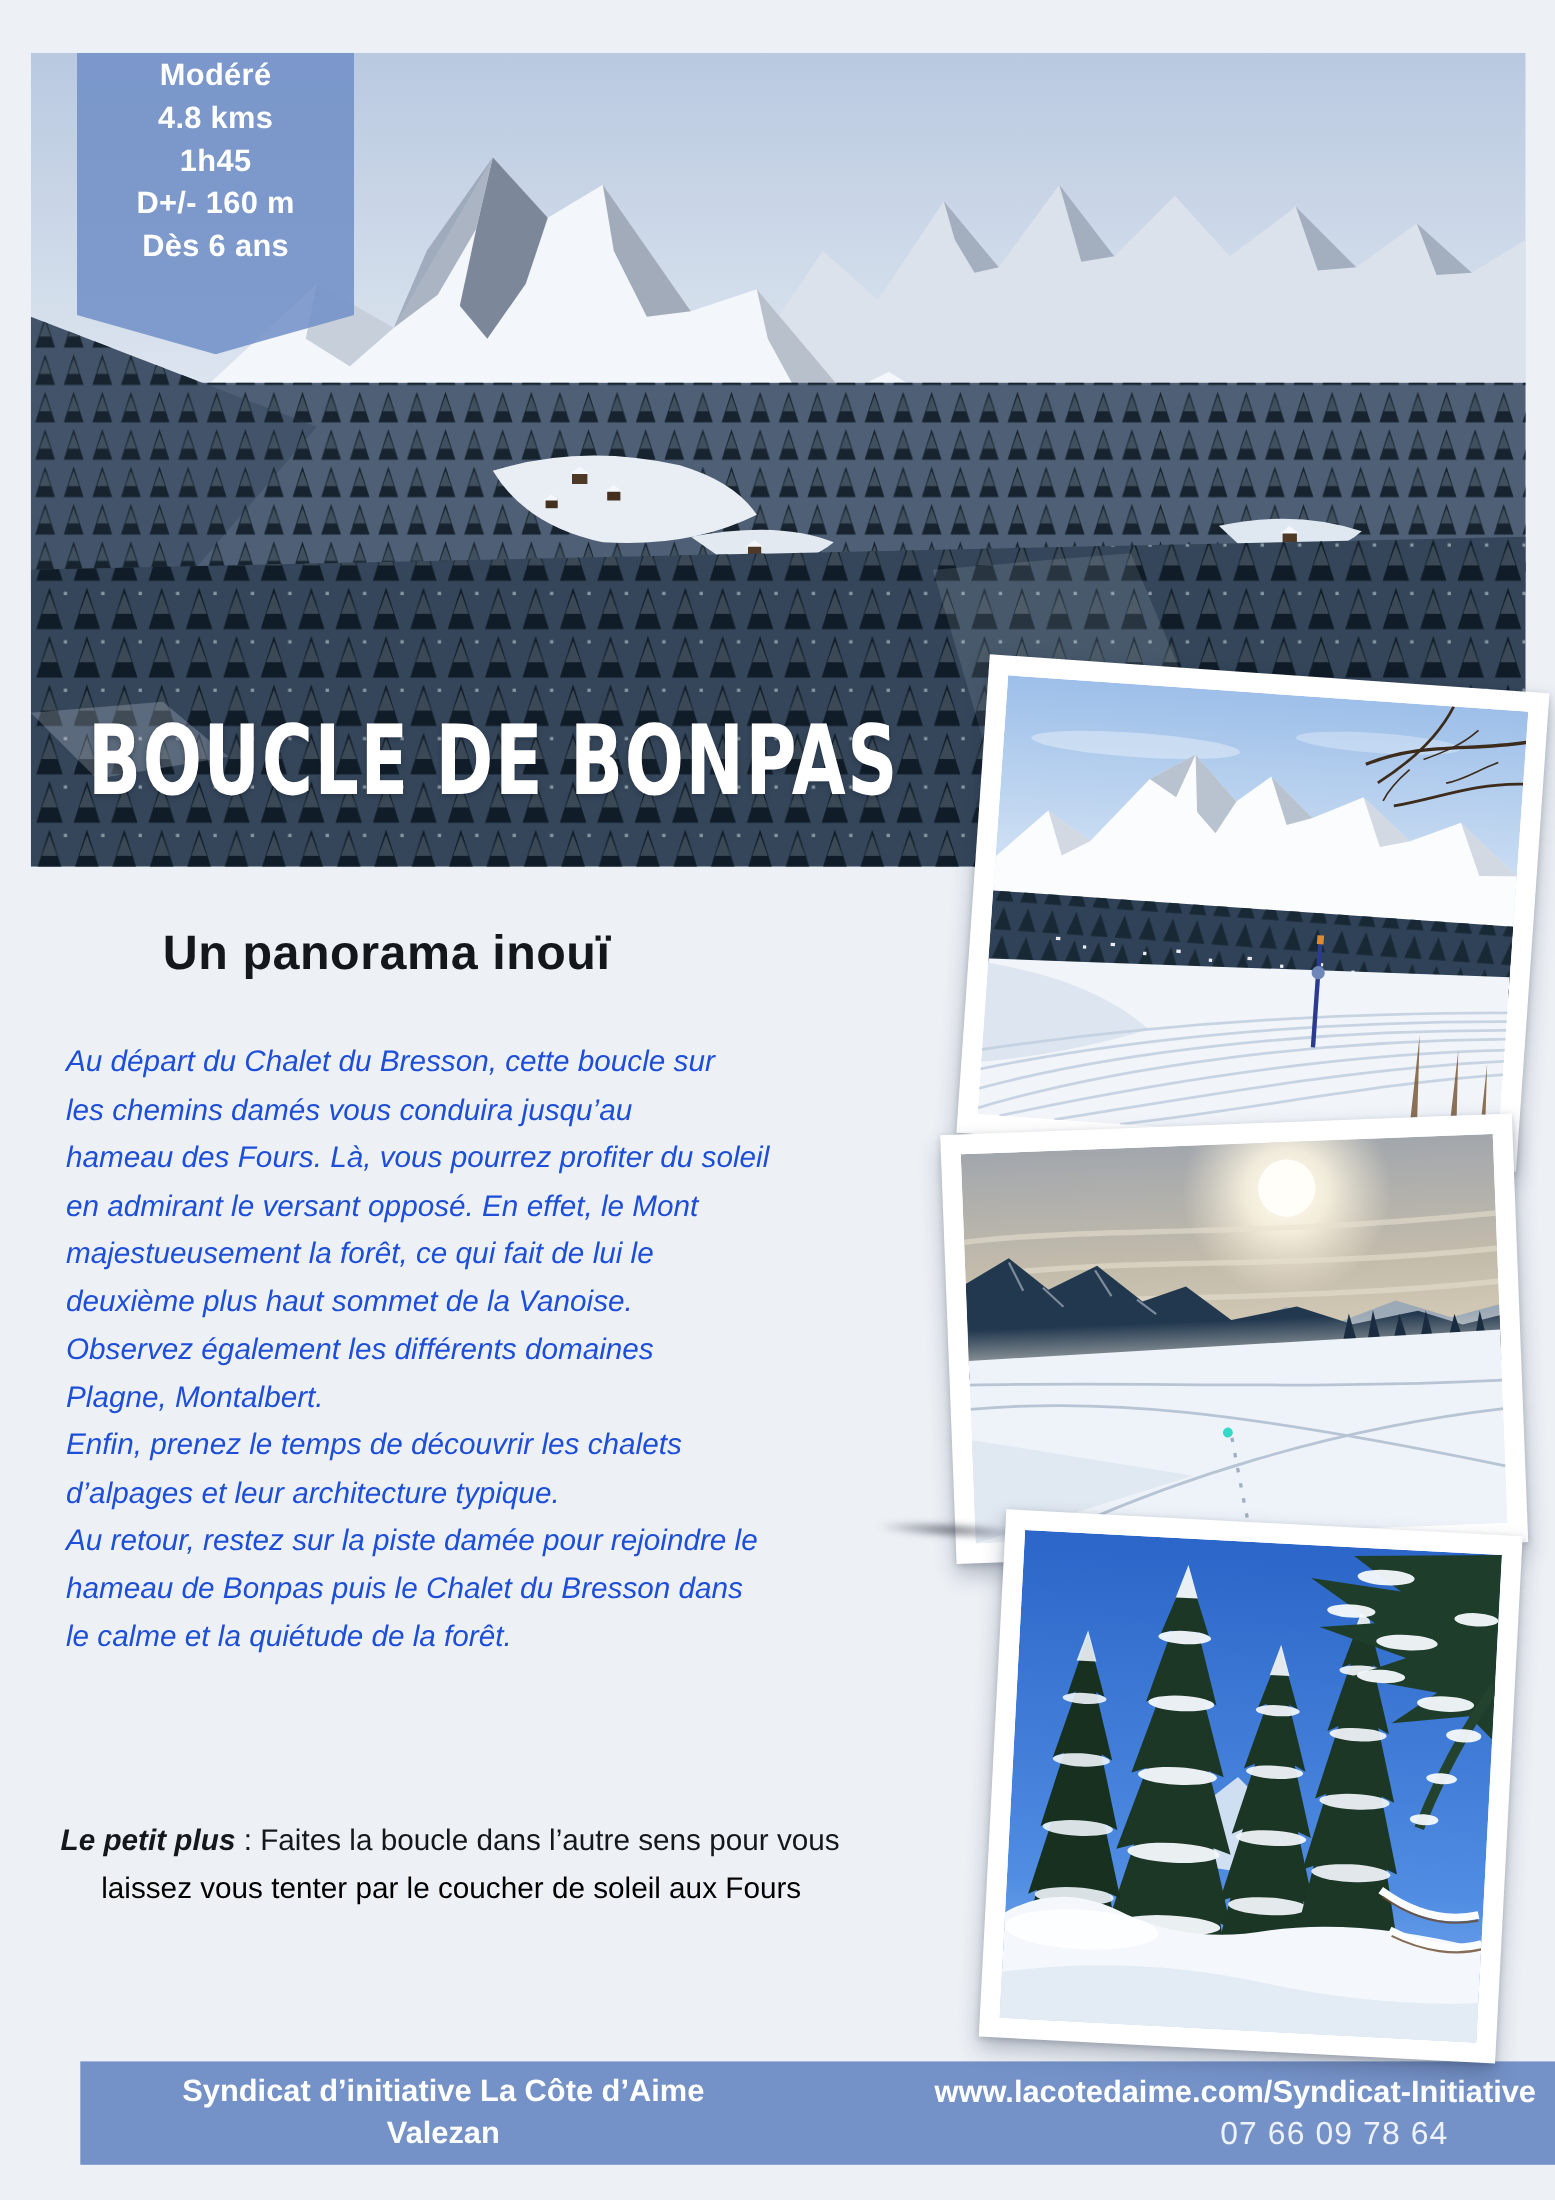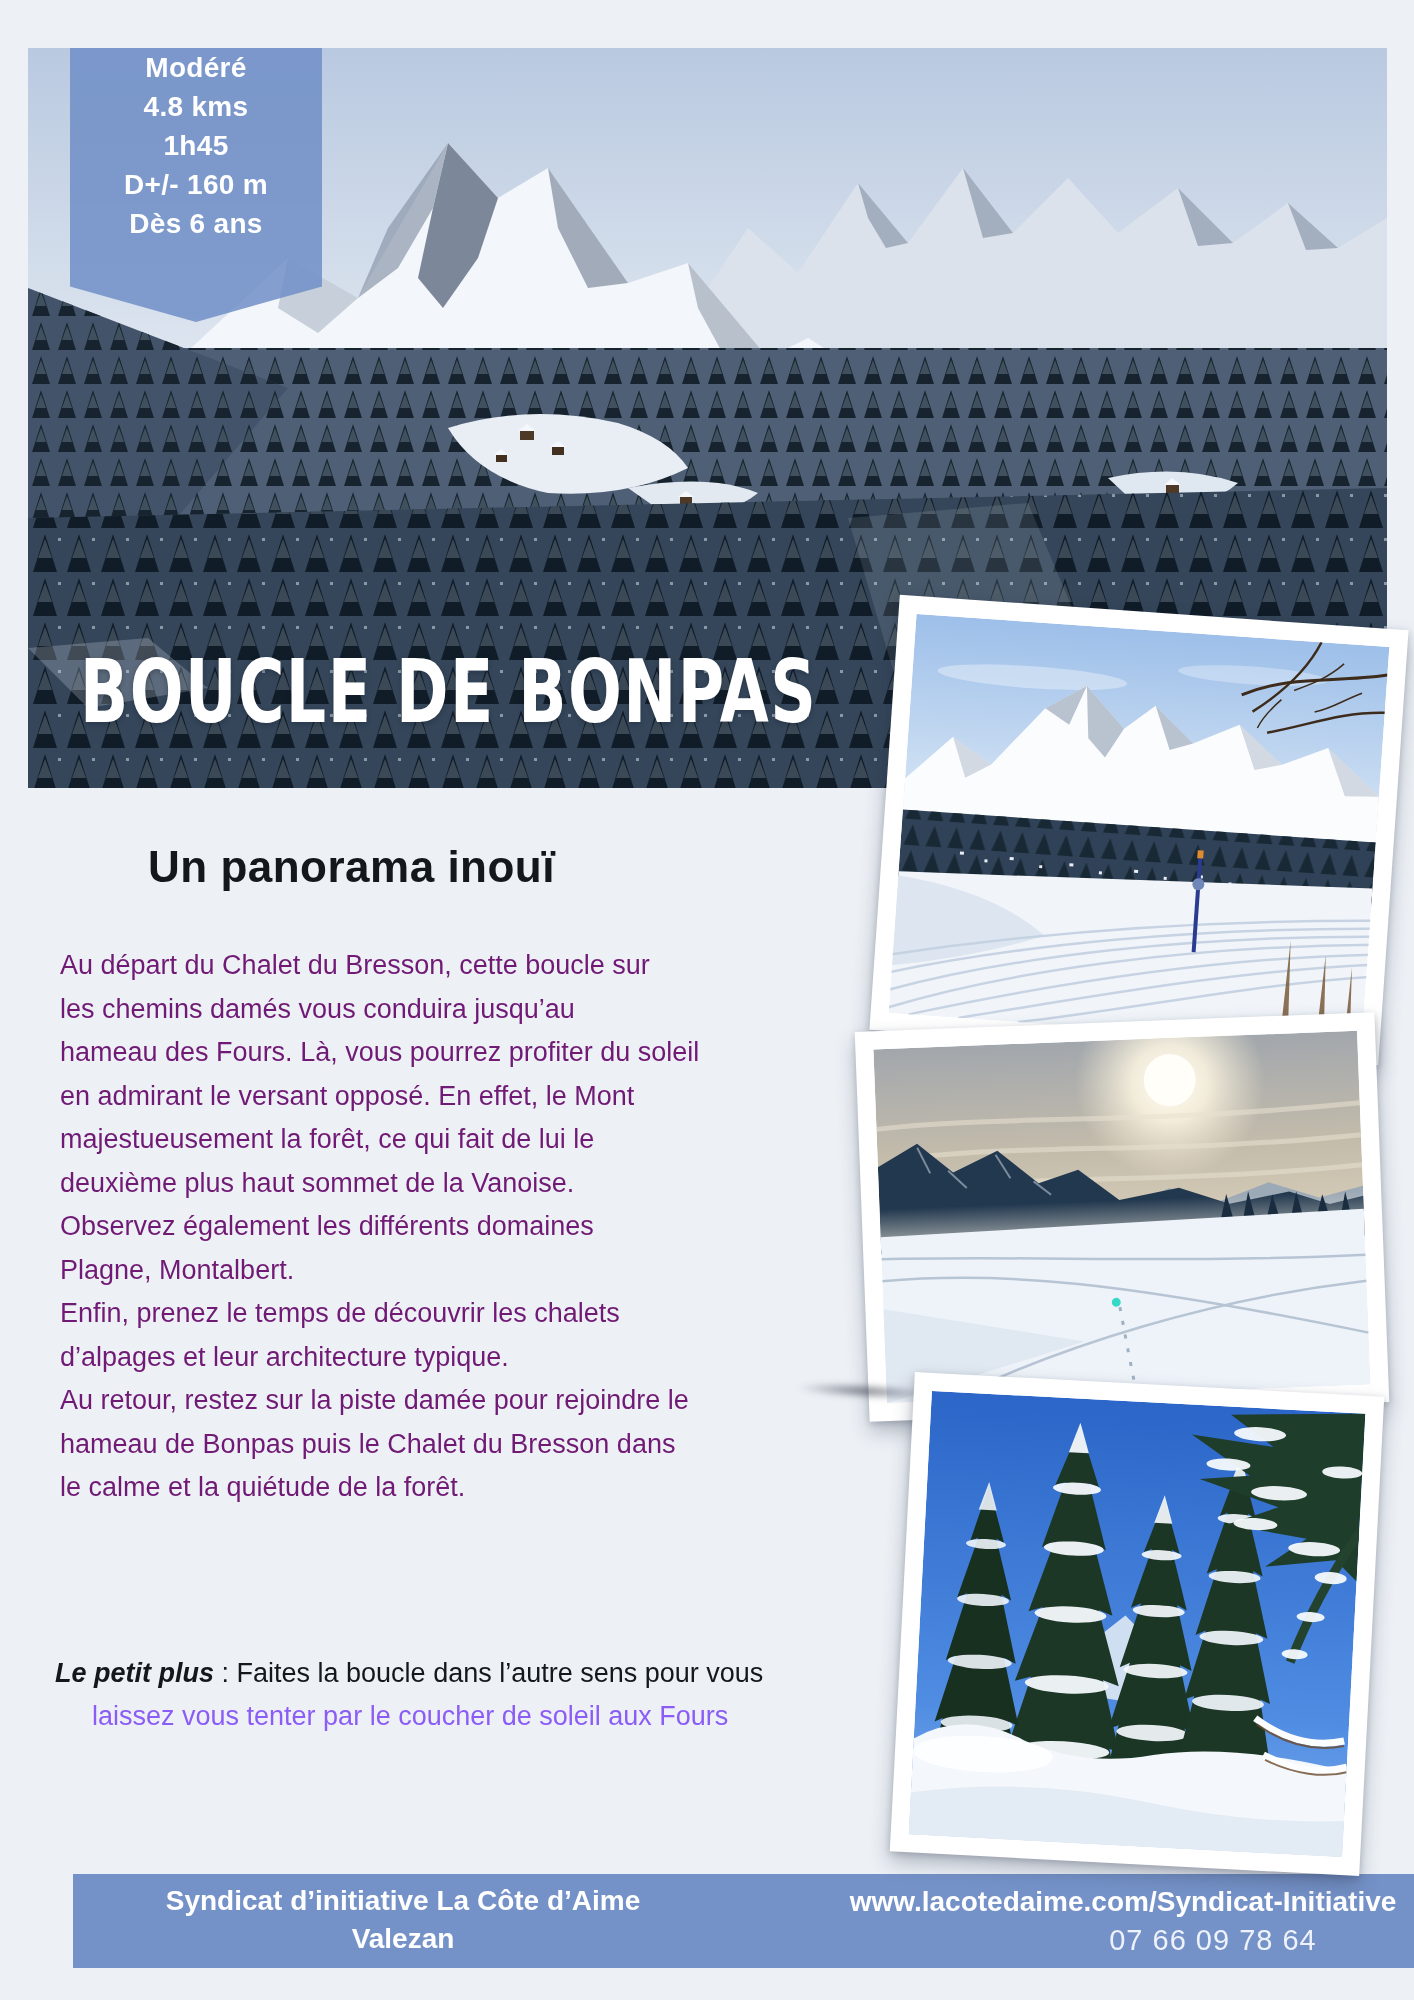--- a/index.html
+++ b/index.html
@@ -13,24 +13,24 @@
   .badge-lines{text-align:center;color:#ffffff;font-weight:bold;
                font-size:28px;line-height:39px;letter-spacing:.3px;}
   .hero-title{position:absolute;left:80px;top:648px;z-index:4;color:#ffffff;font-weight:bold;
               font-size:88px;line-height:1;letter-spacing:2px;white-space:nowrap;
               transform:scaleX(.72);transform-origin:left center;
               font-family:"DejaVu Sans",sans-serif;
               text-shadow:0 2px 6px rgba(20,30,45,.35);}
   .heading{position:absolute;left:148px;top:842px;font-size:44px;font-weight:bold;
            letter-spacing:.5px;color:#14171b;}
   .body-lines{position:absolute;left:60px;top:944px;font-size:27px;line-height:43.5px;
-              color:#701a75;}
+              color:#1d4ed8;font-style:italic;}
   .body-line{white-space:nowrap;}
   .tip-line1{position:absolute;left:55px;top:1658px;font-size:27px;white-space:nowrap;color:#14171b;}
-  .tip-line2{position:absolute;left:92px;top:1701px;font-size:27px;white-space:nowrap;color:#8b5cf6;}
+  .tip-line2{position:absolute;left:92px;top:1701px;font-size:27px;white-space:nowrap;color:#000000;}
   .tip-label{font-weight:bold;font-style:italic;}
   .polaroid{position:absolute;background:#ffffff;padding:18px;
             box-shadow:0 10px 20px rgba(35,45,70,.30),0 2px 6px rgba(35,45,70,.20);}
   .polaroid svg{display:block;}
   .p1{left:884px;top:612px;transform:rotate(4deg);z-index:5;}
   .p2{left:862px;top:1022px;transform:rotate(-2.2deg);z-index:6;}
   .p3{left:902px;top:1384px;transform:rotate(3deg);z-index:8;}
   .smudge{position:absolute;left:796px;top:1384px;width:136px;height:14px;z-index:7;
           background:radial-gradient(closest-side,rgba(25,30,45,.6),rgba(25,30,45,0));
           filter:blur(3px);transform:rotate(3deg);}

